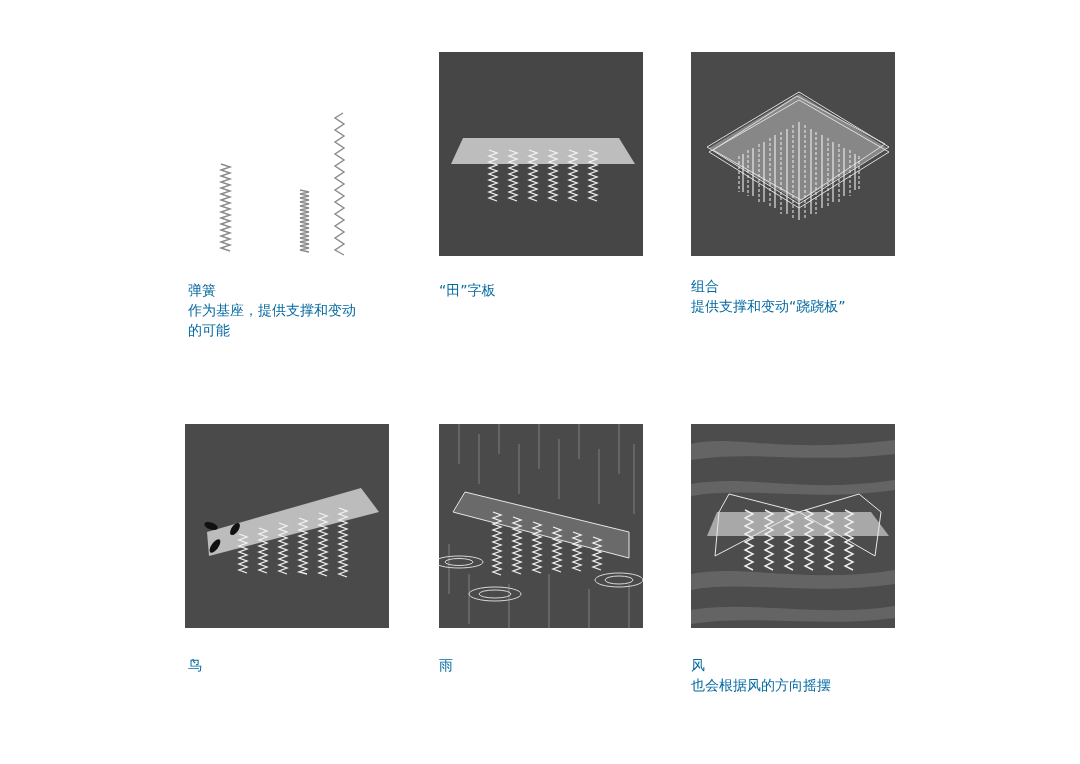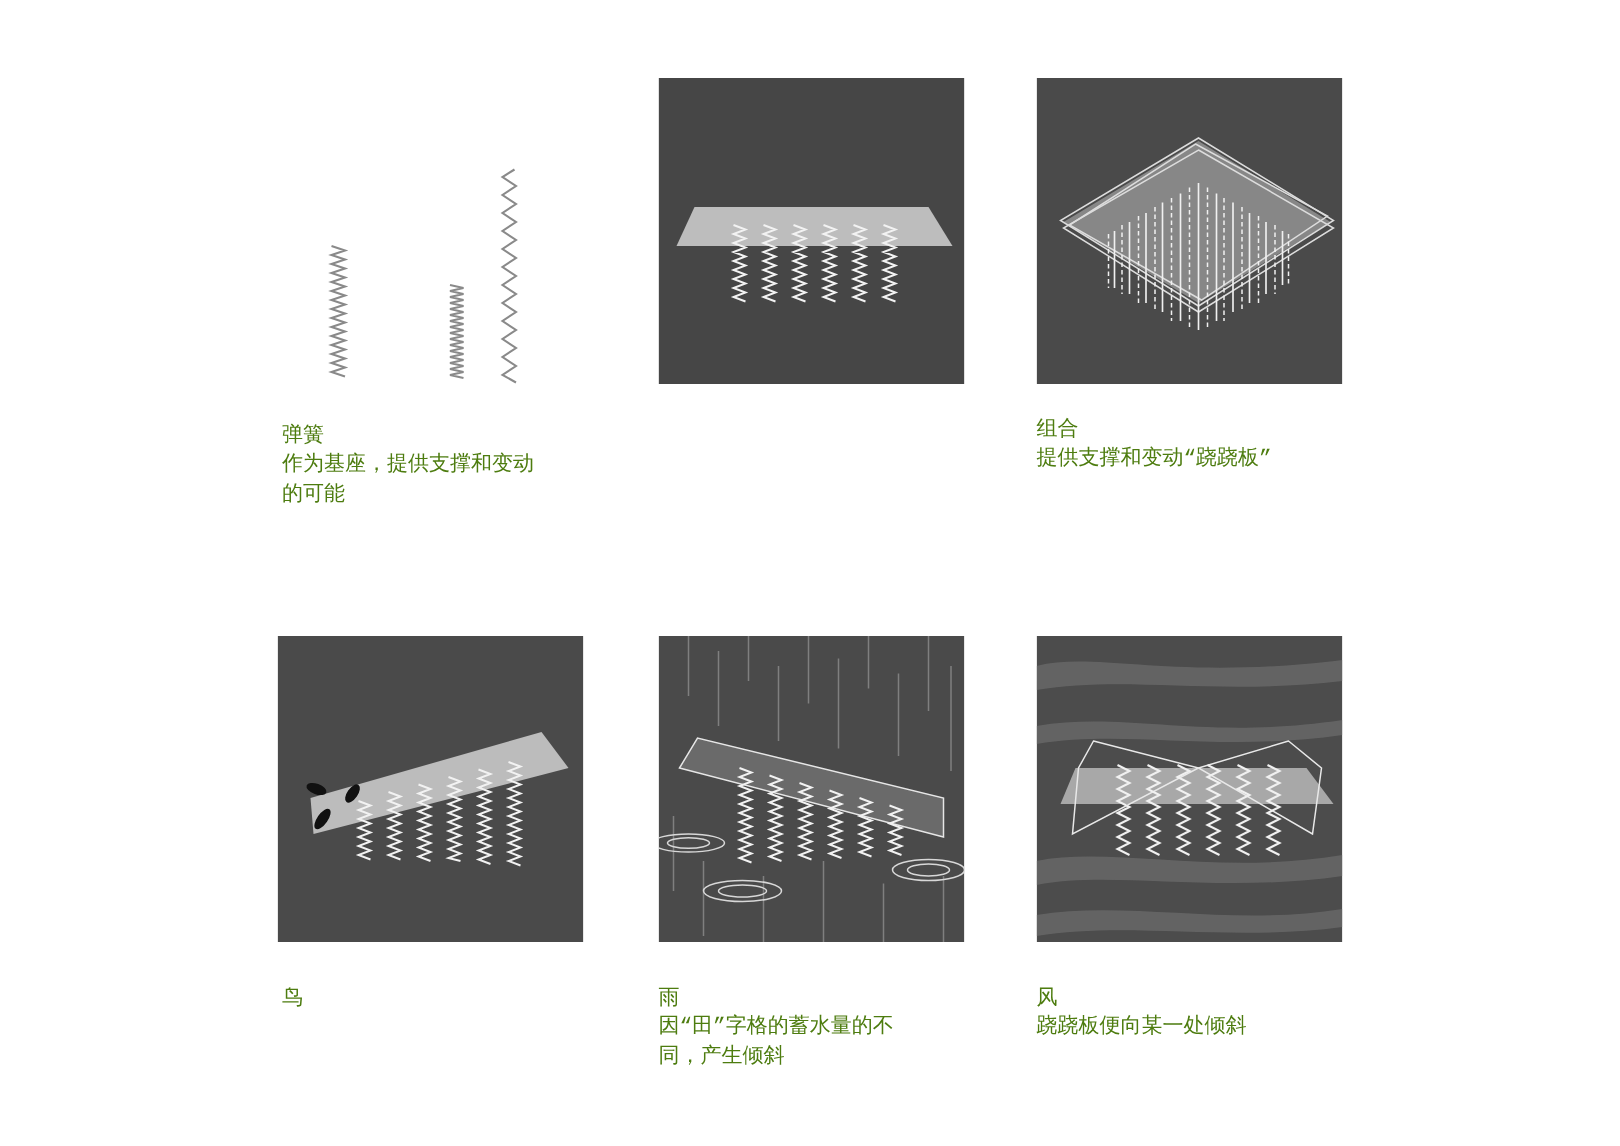--- a/index.html
+++ b/index.html
@@ -1,22 +1,22 @@
 <!DOCTYPE html>
 <html><head>
   <meta charset="utf-8">
   <style>
     html, body { margin: 0; padding: 0; background: #ffffff; }
     body { width: 1080px; height: 764px; position: relative; overflow: hidden;
            font-family: "DejaVu Sans", "Liberation Sans", sans-serif; color: #2a2a2a; }
     .panel { position: absolute; width: 204px; height: 204px; overflow: hidden; }
     .panel svg { display: block; width: 204px; height: 204px; }
-    .caption { position: absolute; width: 240px; font-size: 14px; line-height: 20px; color: #4d7c0f; }
+    .caption { position: absolute; width: 240px; font-size: 14px; line-height: 20px; color: #0369a1; }
     .caption .title { display: block; }
-    .caption .desc { display: block; white-space: pre-line; font-family: Liberation Mono, monospace; }
+    .caption .desc { display: block; white-space: pre-line; }
   </style>
 </head>
 <body>
 
 <div class="panel" style="left:185px; top:52px;">
   <svg viewBox="0 0 204 204">
     <polyline fill="none" stroke="#8a8a8a" stroke-width="1.4" points="36,112 45,115 36,118 45,121 36,124 45,127 36,130 45,133 36,136 45,139 36,142 45,145 36,148 45,151 36,154 45,157 36,160 45,163 36,166 45,169 36,172 45,175 36,178 45,181 36,184 45,187 36,190 45,193 36,196 45,199"></polyline>
     <polyline fill="none" stroke="#8a8a8a" stroke-width="1.4" points="115,138 124,140 115,142 124,144 115,146 124,148 115,150 124,152 115,154 124,156 115,158 124,160 115,162 124,164 115,166 124,168 115,170 124,172 115,174 124,176 115,178 124,180 115,182 124,184 115,186 124,188 115,190 124,192 115,194 124,196 115,198 124,200"></polyline>
     <polyline fill="none" stroke="#8a8a8a" stroke-width="1.4" points="158,61 150,66 159,72 150,78 159,84 150,90 159,96 150,102 159,108 150,114 159,120 150,126 159,132 150,138 159,144 150,150 159,156 150,162 159,168 150,174 159,180 150,186 159,192 150,198 159,203"></polyline>
   </svg>
@@ -162,29 +162,28 @@
     </g>
   </svg>
 </div>
 
 <div class="caption" style="left:188px; top:280px;">
   <span class="title">弹簧</span>
   <span class="desc">作为基座，提供支撑和变动
 的可能</span>
 </div>
 <div class="caption" style="left:439px; top:280px;">
+  <span class="title">“田”字板</span>
 </div>
 <div class="caption" style="left:691px; top:276px;">
   <span class="title">组合</span>
   <span class="desc">提供支撑和变动“跷跷板”</span>
 </div>
 <div class="caption" style="left:188px; top:655px;">
   <span class="title">鸟</span>
 </div>
 <div class="caption" style="left:439px; top:655px;">
   <span class="title">雨</span>
-  <span class="desc">因“田”字格的蓄水量的不
-同，产生倾斜</span>
 </div>
 <div class="caption" style="left:691px; top:655px;">
   <span class="title">风</span>
-  <span class="desc">跷跷板便向某一处倾斜</span>
+  <span class="desc">也会根据风的方向摇摆</span>
 </div>
 
 </body></html>

